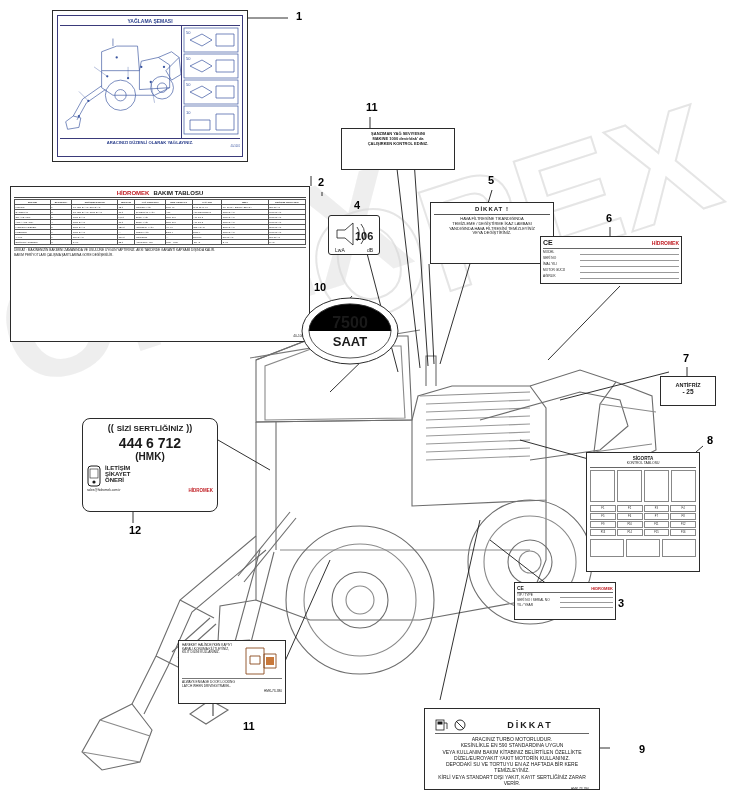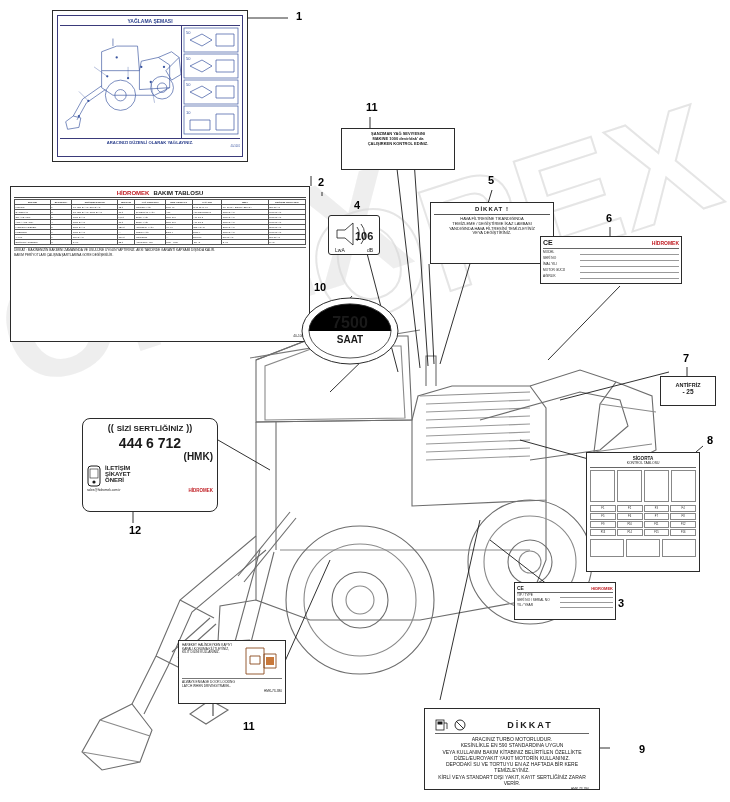--- a/index.html
+++ b/index.html
@@ -361,21 +361,21 @@
 
   <div class="abs" style="left:300px;top:296px;width:100px;height:70px;">
     <svg width="100" height="70" viewBox="0 0 100 70">
       <ellipse cx="50" cy="35" rx="48" ry="33" fill="#ffffff" stroke="#2b2b2b" stroke-width="1"></ellipse>
       <ellipse cx="50" cy="35" rx="41" ry="27" fill="#ffffff" stroke="#2b2b2b" stroke-width="0.8"></ellipse>
       <g stroke="#2b2b2b" stroke-width="0.6">
         <path d="M9 35 a41 27 0 0 1 82 0"></path>
       </g>
     </svg>
     <div style="position:absolute;left:0;top:18px;width:100px;text-align:center;font-size:16px;font-weight:bold;">7500</div>
-    <div style="position:absolute;left:0;top:38px;width:100px;text-align:center;font-size:10px;font-weight:bold;">SAAT</div>
+    <div style="position:absolute;left:0;top:38px;width:100px;text-align:center;font-size:13px;font-weight:bold;">SAAT</div>
   </div>
   <div class="num abs" style="left:314px;top:281px;">10</div>
 
   <div class="lbl-box" style="left:540px;top:236px;width:142px;height:48px;padding:2px;">
     <div style="display:flex;align-items:center;gap:4px;">
       <span class="bold" style="font-size:7px;">CE</span>
       <span class="bold" style="font-size:5px;color:#c12026;margin-left:auto;">HİDROMEK</span>
     </div>
     <div style="border-top:1px solid #666;margin:2px 0 1px;"></div>
     <div id="ce-fields" style="display:flex;flex-direction:column;gap:1px;">
@@ -468,21 +468,21 @@
   </div>
   <div class="num abs" style="left:618px;top:597px;">3</div>
 
   <div class="lbl-box" style="left:82px;top:418px;width:136px;height:94px;border-radius:8px;padding:4px;">
     <div class="center bold" style="font-size:8px;display:flex;align-items:center;justify-content:center;gap:3px;">
       <span style="font-size:9px;">((</span>
       <span>SİZİ SERTLİĞİNİZ</span>
       <span style="font-size:9px;">))</span>
     </div>
     <div class="center bold" style="font-size:14px;margin-top:2px;">444 6 712</div>
-    <div class="center bold" style="font-size:10px;text-align:right;">(HMK)</div>
+    <div class="center bold" style="font-size:10px;">(HMK)</div>
     <div style="display:flex;align-items:flex-start;gap:4px;margin-top:3px;">
       <svg width="14" height="22" viewBox="0 0 14 22">
         <rect x="1" y="1" width="12" height="20" rx="3" fill="none" stroke="#1a1a1a" stroke-width="1"></rect>
         <rect x="3" y="4" width="8" height="9" fill="none" stroke="#1a1a1a" stroke-width="0.6"></rect>
         <circle cx="7" cy="17" r="1.6" fill="#1a1a1a"></circle>
       </svg>
       <div>
         <div class="bold" style="font-size:6px;">İLETİŞİM</div>
         <div class="bold" style="font-size:6px;">ŞİKAYET</div>
         <div class="bold" style="font-size:6px;">ÖNERİ</div>

